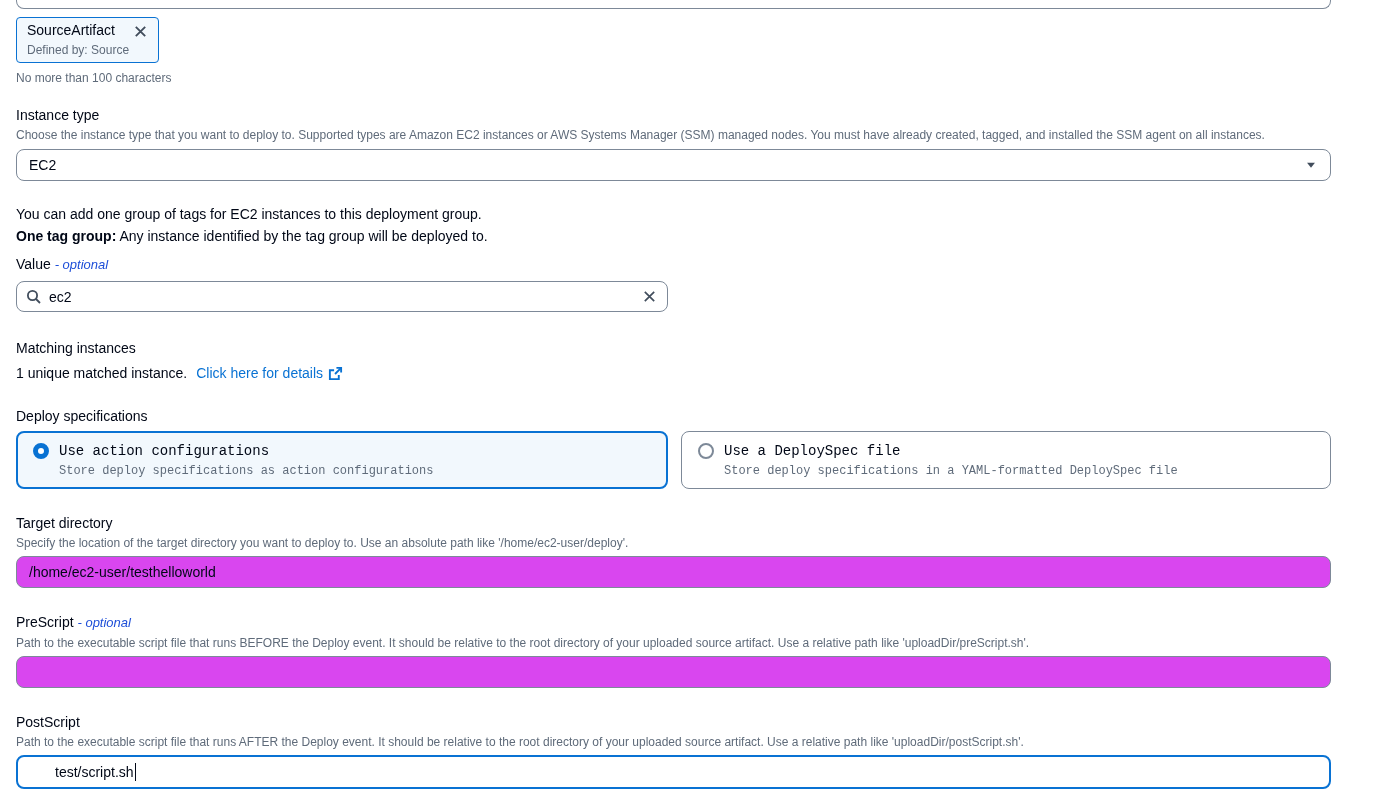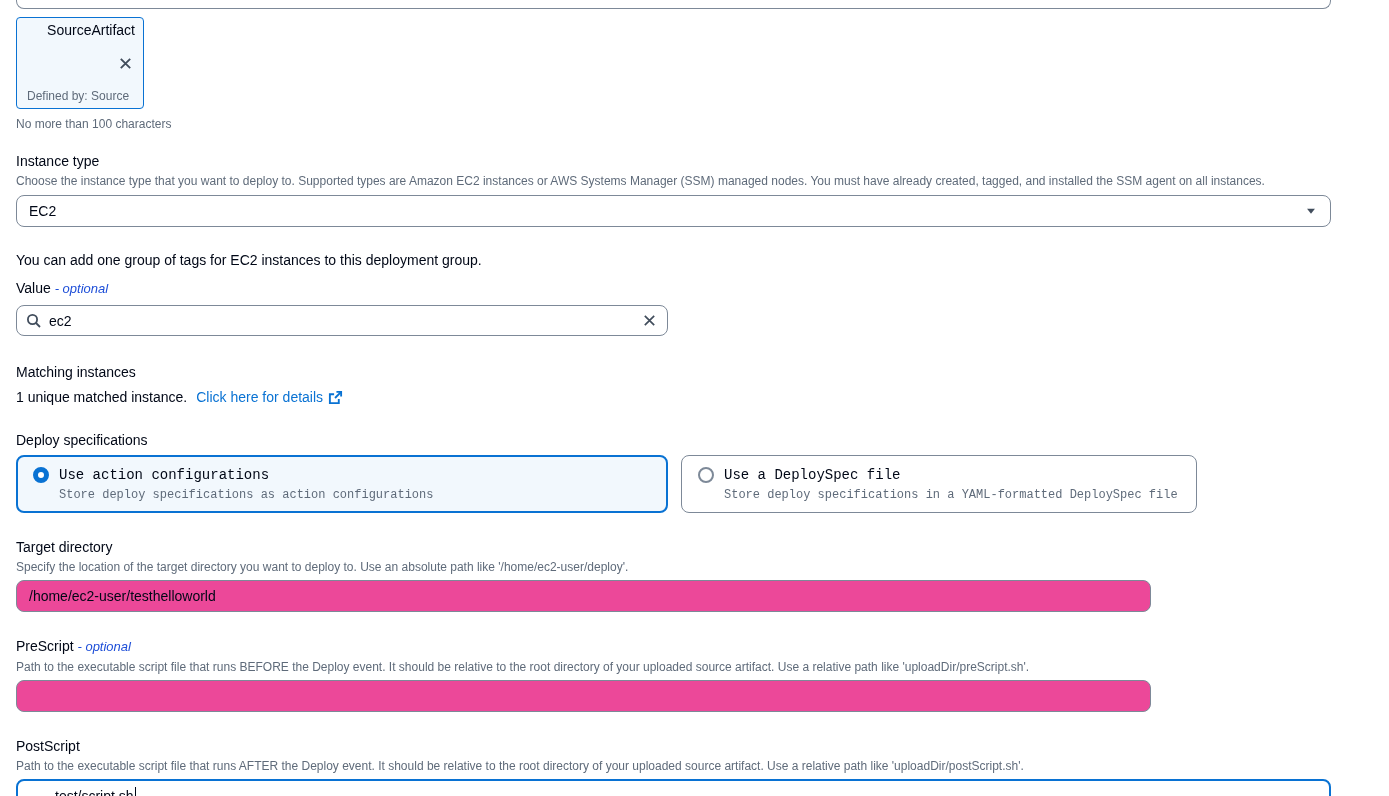--- a/index.html
+++ b/index.html
@@ -24,24 +24,24 @@
   
   .chip {
     margin-top: 8px;
     display: inline-block;
     border: 1px solid #0972d3;
     background: #f2f8fd;
     border-radius: 4px;
     padding: 4px 8px 5px 10px;
     min-width: 128px;
   }
-  .chip-row1 { display: flex; align-items: flex-end; gap: 16px; flex-direction: column; }
+  .chip-row1 { display: flex; align-items: flex-start; gap: 16px; }
   .chip-label { font-size: 14px; color: #000716; }
   .chip-close { background: none; border: none; cursor: pointer; display: flex; padding: 2px; }
-  .chip-sub { font-size: 12px; color: #5f6b7a; margin-top: 16px; }
+  .chip-sub { font-size: 12px; color: #5f6b7a; margin-top: 2px; }
   .constraint { font-size: 12px; color: #5f6b7a; margin-top: 8px; }
 
   .field-label { font-size: 14px; line-height: 20px; color: #000716; }
   .field-label .optional { font-style: italic; color: #1d4ed8; font-size: 13px; }
   .field-desc { font-size: 12px; line-height: 16px; color: #5f6b7a; margin-top: 2px; }
 
   .section-instance { margin-top: 20px; }
 
   .select-box {
     margin-top: 6px;
@@ -82,39 +82,39 @@
 
   .deploy-spec { margin-top: 25px; }
   .tiles { display: flex; gap: 13px; margin-top: 5px; }
   .tile {
     height: 58px; border-radius: 8px;
     display: flex; align-items: flex-start;
     padding: 9px 16px;
     cursor: pointer;
   }
   .tile.selected { width: 652px; border: 2px solid #0972d3; background: #f2f8fd; padding: 8px 15px; }
-  .tile.unselected { width: 516px; border: 1px solid #7d8998; background: #fff; }
+  .tile.unselected { width: 650px; border: 1px solid #7d8998; background: #fff; }
   .radio { width: 16px; height: 16px; border-radius: 50%; flex-shrink: 0; margin-top: 2px; }
   .radio.on { border: 5px solid #0972d3; background: #fff; }
   .radio.off { border: 2px solid #7d8998; background: #fff; }
   .tile-text { margin-left: 10px; font-family: Liberation Mono, monospace; }
   .tile-title { font-size: 14px; line-height: 20px; color: #000716; }
   .tile-desc { font-size: 12px; line-height: 16px; color: #5f6b7a; margin-top: 2px; }
 
   .field-section { margin-top: 24px; }
   .text-input {
     margin-top: 5px;
-    height: 32px; width: 1135px;
+    height: 32px; width: 1315px;
     border: 1px solid #7d8998; border-radius: 8px;
     padding: 0 12px;
     font-family: "Liberation Sans", sans-serif;
     font-size: 14px; color: #000716;
     outline: none;
     display: block;
-    background: #ec4899;
+    background: #d946ef;
   }
   .text-input-div {
     margin-top: 5px;
     height: 34px; width: 1315px;
     border-radius: 8px;
     padding: 0 12px;
     display: flex; align-items: center;
     background: #fff;
   }
   .text-input-div.focused { border: 2px solid #0972d3; padding-left: 37px; }
@@ -156,20 +156,21 @@
         <svg width="14" height="14" viewBox="0 0 16 16">
             <polygon points="3.5,5.5 12.5,5.5 8,11" fill="#414d5c"></polygon>
           </svg>
       </span>
     </div>
   </div>
 
   
   <div class="tag-info">
     <div>You can add one group of tags for EC2 instances to this deployment group.</div>
+    <div><span class="bold">One tag group:</span><span> Any instance identified by the tag group will be deployed to.</span></div>
   </div>
 
   
   <div class="kv-grid">
     <div>
       <div class="field-label kv-label"><span>Value</span> <span class="optional">- optional</span></div>
       <div class="search-input">
         <span>
           <svg width="16" height="16" viewBox="0 0 16 16">
               <circle cx="6.5" cy="6.5" r="4.6" fill="none" stroke="#414d5c" stroke-width="1.8"></circle>

